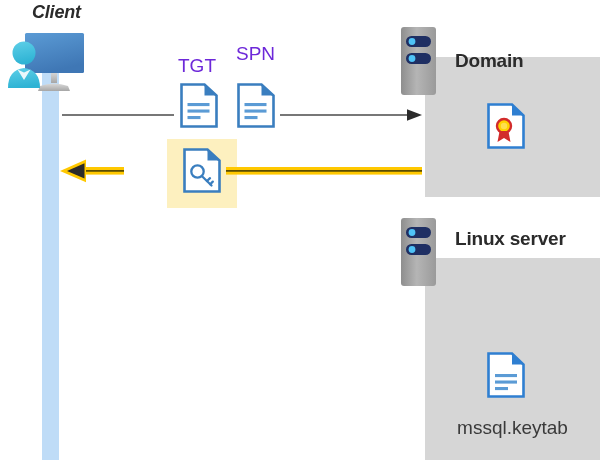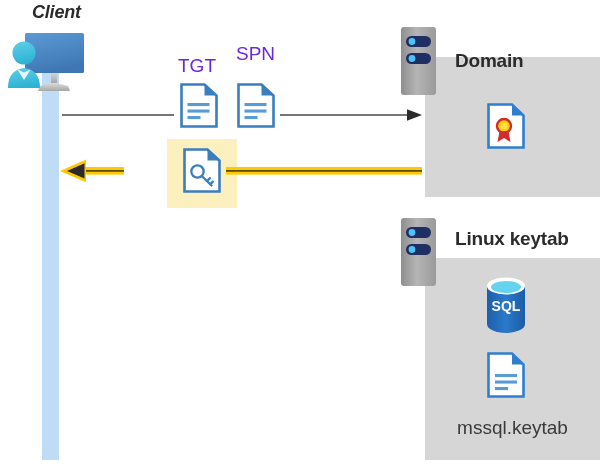--- a/index.html
+++ b/index.html
@@ -149,37 +149,22 @@
   <div class="server-icon" id="linux-server">
     <svg width="35" height="68" viewBox="0 0 35 68">
       <rect x="0" y="0" width="35" height="68" rx="3" fill="url(#srvg)"></rect>
       <rect x="5" y="9" width="25" height="11" rx="5.5" fill="#1f2f63"></rect>
       <circle cx="11" cy="14.5" r="3.4" fill="#4fc3f7"></circle>
       <rect x="5" y="26" width="25" height="11" rx="5.5" fill="#1f2f63"></rect>
       <circle cx="11" cy="31.5" r="3.4" fill="#4fc3f7"></circle>
     </svg>
   </div>
 
-  <div class="title" id="linux-title">Linux keytab</div>
-
-  <div id="sql-icon">
-    <svg width="46" height="56" viewBox="0 0 46 56">
-      <defs>
-        <linearGradient id="cyl" x1="0" y1="0" x2="1" y2="0">
-          <stop offset="0" stop-color="#1d5fae"></stop>
-          <stop offset="0.5" stop-color="#2a7ac9"></stop>
-          <stop offset="1" stop-color="#1b5ba6"></stop>
-        </linearGradient>
-      </defs>
-      <path d="M4 9 H42 V47 a19 9 0 0 1 -38 0 Z" fill="url(#cyl)"></path>
-      <ellipse cx="23" cy="9" rx="19" ry="8.5" fill="#ffffff"></ellipse>
-      <ellipse cx="23" cy="10" rx="15" ry="6" fill="#63d3ef"></ellipse>
-      <text x="23" y="34" text-anchor="middle" font-family="Liberation Sans, sans-serif" font-size="14" font-weight="bold" fill="#ffffff">SQL</text>
-    </svg>
-  </div>
+  <div class="title" id="linux-title">Linux server</div>
+
 
   <div class="doc" id="doc-keytab">
     <svg width="38" height="46" viewBox="0 0 38 46">
       <path d="M1.5 1.5 H25 L36.5 12.5 V44.5 H1.5 Z" fill="#ffffff" stroke="#2f7fd1" stroke-width="2.6"></path>
       <path d="M25 1.5 L36.5 12.5 H25 Z" fill="#2f7fd1"></path>
       <rect x="8" y="22" width="22" height="3.1" fill="#5b9bd5"></rect>
       <rect x="8" y="28.5" width="22" height="3.1" fill="#5b9bd5"></rect>
       <rect x="8" y="35" width="13" height="3.1" fill="#5b9bd5"></rect>
     </svg>
   </div>

